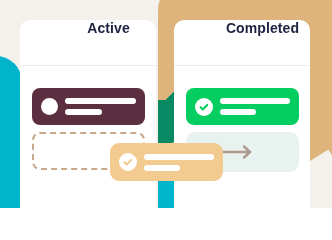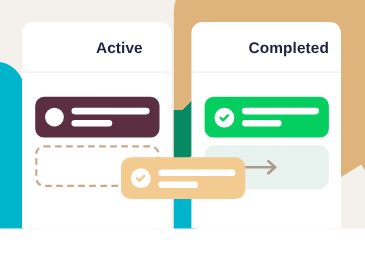--- a/index.html
+++ b/index.html
@@ -84,21 +84,21 @@
   }
   .col-completed {
     left: 174px;
     top: 20px;
     width: 136px;
     height: 188px;
   }
   .column-header {
     height: 46px;
     display: flex;
-    align-items: center;
+    align-items: flex-start;
     justify-content: center;
     border-bottom: 1px solid #EBEDF2;
     box-sizing: border-box;
     padding-left: 41px;
   }
   .column-title {
     font-size: 14px;
     font-weight: 700;
     color: #1E2240;
     letter-spacing: 0.1px;

